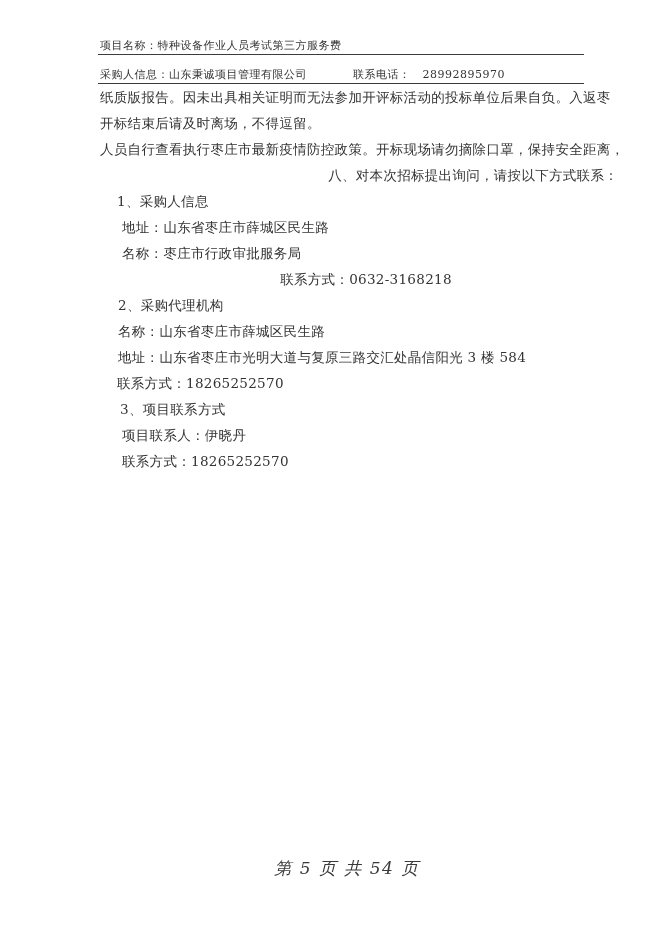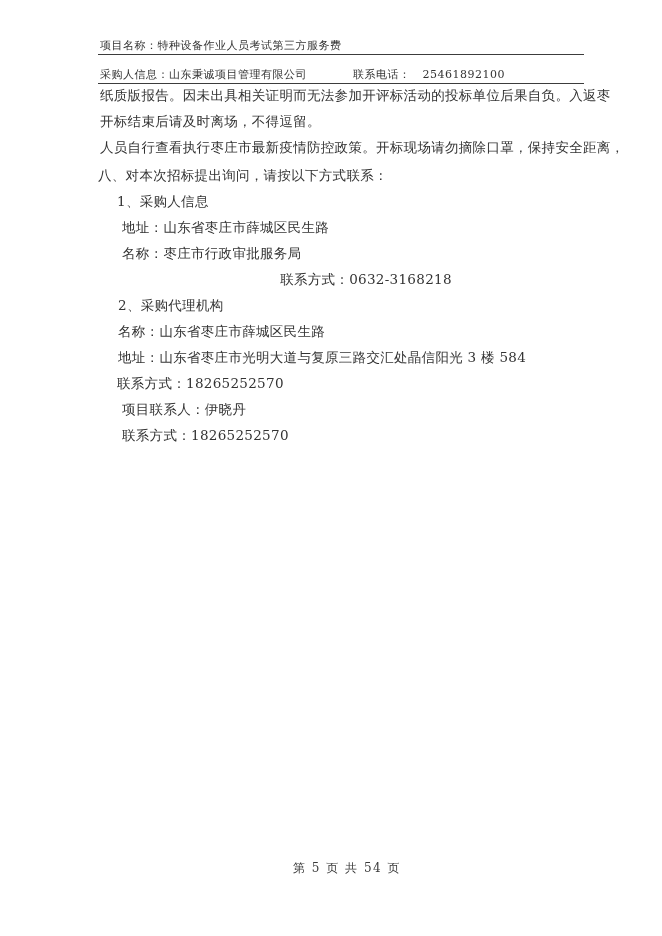--- a/index.html
+++ b/index.html
@@ -40,58 +40,59 @@
     width: 520px;
     font-size: 13.5px;
   }
   .content p {
     margin: 0;
     height: 26px;
     line-height: 26px;
     white-space: nowrap;
     letter-spacing: 0.3px;
   }
-  .para-line { padding-left: 2px; letter-spacing: 0px; font-family: Liberation Mono, monospace; }
-  .ind-0  { padding-left: 0; }
+  .para-line { padding-left: 2px; letter-spacing: 0px; }
+  .ind-0  { padding-left: 0; text-align: right; }
   .ind-16 { padding-left: 16px; text-align: center; }
   .ind-19 { padding-left: 19px; }
   .ind-20 { padding-left: 20px; }
   .ind-22 { padding-left: 22px; }
   .ind-24 { padding-left: 24px; }
 
   
   .footer {
     position: absolute;
     left: 0;
     top: 861px;
     width: 662px;
     box-sizing: border-box;
     padding-left: 32px;
     text-align: center;
-    font-size: 12px;
+    font-size: 17px;
     line-height: 14px;
     letter-spacing: 1.5px;
     color: #3a3a3a;
+    font-style: italic;
   }
 </style>
 </head>
 <body>
 
 <div class="page">
 
   <div class="header">
     <div class="header-row">
       <span>项目名称：</span><span>特种设备作业人员考试第三方服务费</span>
     </div>
     <div class="header-row row2">
       <span class="agency-group">
         <span>采购人信息：</span><span>山东秉诚项目管理有限公司</span>
       </span>
       <span class="phone-group">
-        <span>联系电话：</span><span class="num">25461892100</span>
+        <span>联系电话：</span><span class="num">28992895970</span>
       </span>
     </div>
   </div>
 
   <div class="content">
     <p class="para-line">纸质版报告。因未出具相关证明而无法参加开评标活动的投标单位后果自负。入返枣</p>
     <p class="para-line">开标结束后请及时离场，不得逗留。</p>
     <p class="para-line">人员自行查看执行枣庄市最新疫情防控政策。开标现场请勿摘除口罩，保持安全距离，</p>
 
     <p class="ind-0">八、对本次招标提出询问，请按以下方式联系：</p>
@@ -99,20 +100,21 @@
     <p class="ind-19">1、采购人信息</p>
     <p class="ind-24">地址：山东省枣庄市薛城区民生路</p>
     <p class="ind-24">名称：枣庄市行政审批服务局</p>
     <p class="ind-16">联系方式：0632-3168218</p>
 
     <p class="ind-20">2、采购代理机构</p>
     <p class="ind-20">名称：山东省枣庄市薛城区民生路</p>
     <p class="ind-20">地址：山东省枣庄市光明大道与复原三路交汇处晶信阳光 3 楼 584</p>
     <p class="ind-19">联系方式：18265252570</p>
 
+    <p class="ind-22">3、项目联系方式</p>
     <p class="ind-24">项目联系人：伊晓丹</p>
     <p class="ind-24">联系方式：18265252570</p>
   </div>
 
   <div class="footer">
     <span>第 5 页 共 54 页</span>
   </div>
 
 </div>
 

